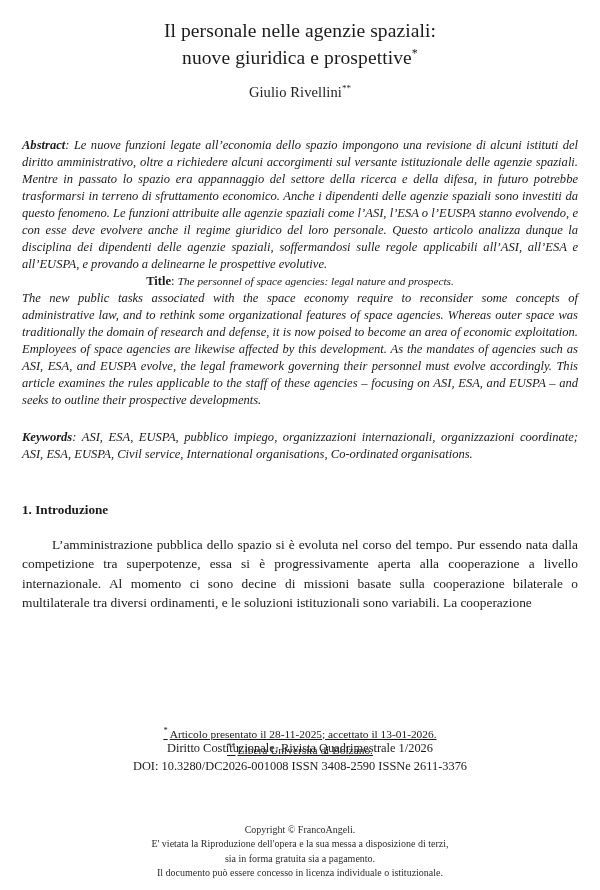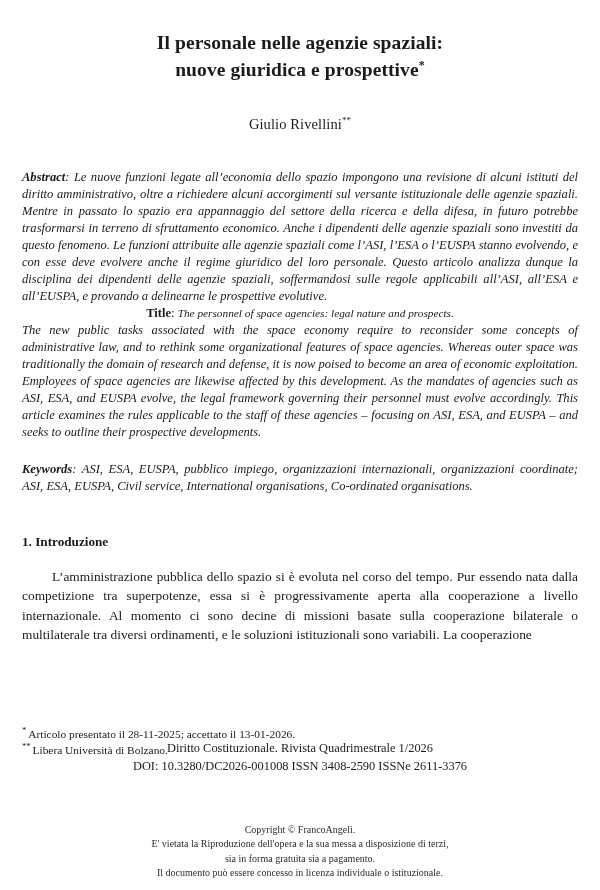--- a/index.html
+++ b/index.html
@@ -26,33 +26,33 @@
   }
 
   
   .title-block {
     padding-top: 14px;
     text-align: center;
   }
   .doc-title {
     font-size: 19.5px;
     line-height: 1.38;
-    font-weight: 700;
-    margin: 16px;
+    font-weight: 400;
+    margin: 4px;
     letter-spacing: 0.1px;
   }
   .doc-title .line { display: block; }
   .doc-title sup,
   .author sup {
     font-size: 0.62em;
     vertical-align: super;
     line-height: 0;
   }
   .author {
-    margin-top: 32px;
+    margin-top: 12px;
     font-size: 14.5px;
     text-align: center;
     letter-spacing: 0.1px;
   }
 
   
   .abstract-block {
     margin-top: 36px;
   }
   p.just {
@@ -98,21 +98,21 @@
 
   
   .footnotes {
     position: absolute;
     left: 22px;
     right: 22px;
     top: 726px;
     font-size: 11.4px;
     line-height: 1.42;
   }
-  .footnotes .fn { margin: 0; text-align: left; }
+  .footnotes .fn { margin: 0; text-align: center; text-decoration: underline; }
   .footnotes .fn sup {
     font-size: 0.75em;
     vertical-align: super;
     line-height: 0;
     margin-right: 2px;
   }
 
   
   .journal-info {
     position: absolute;

